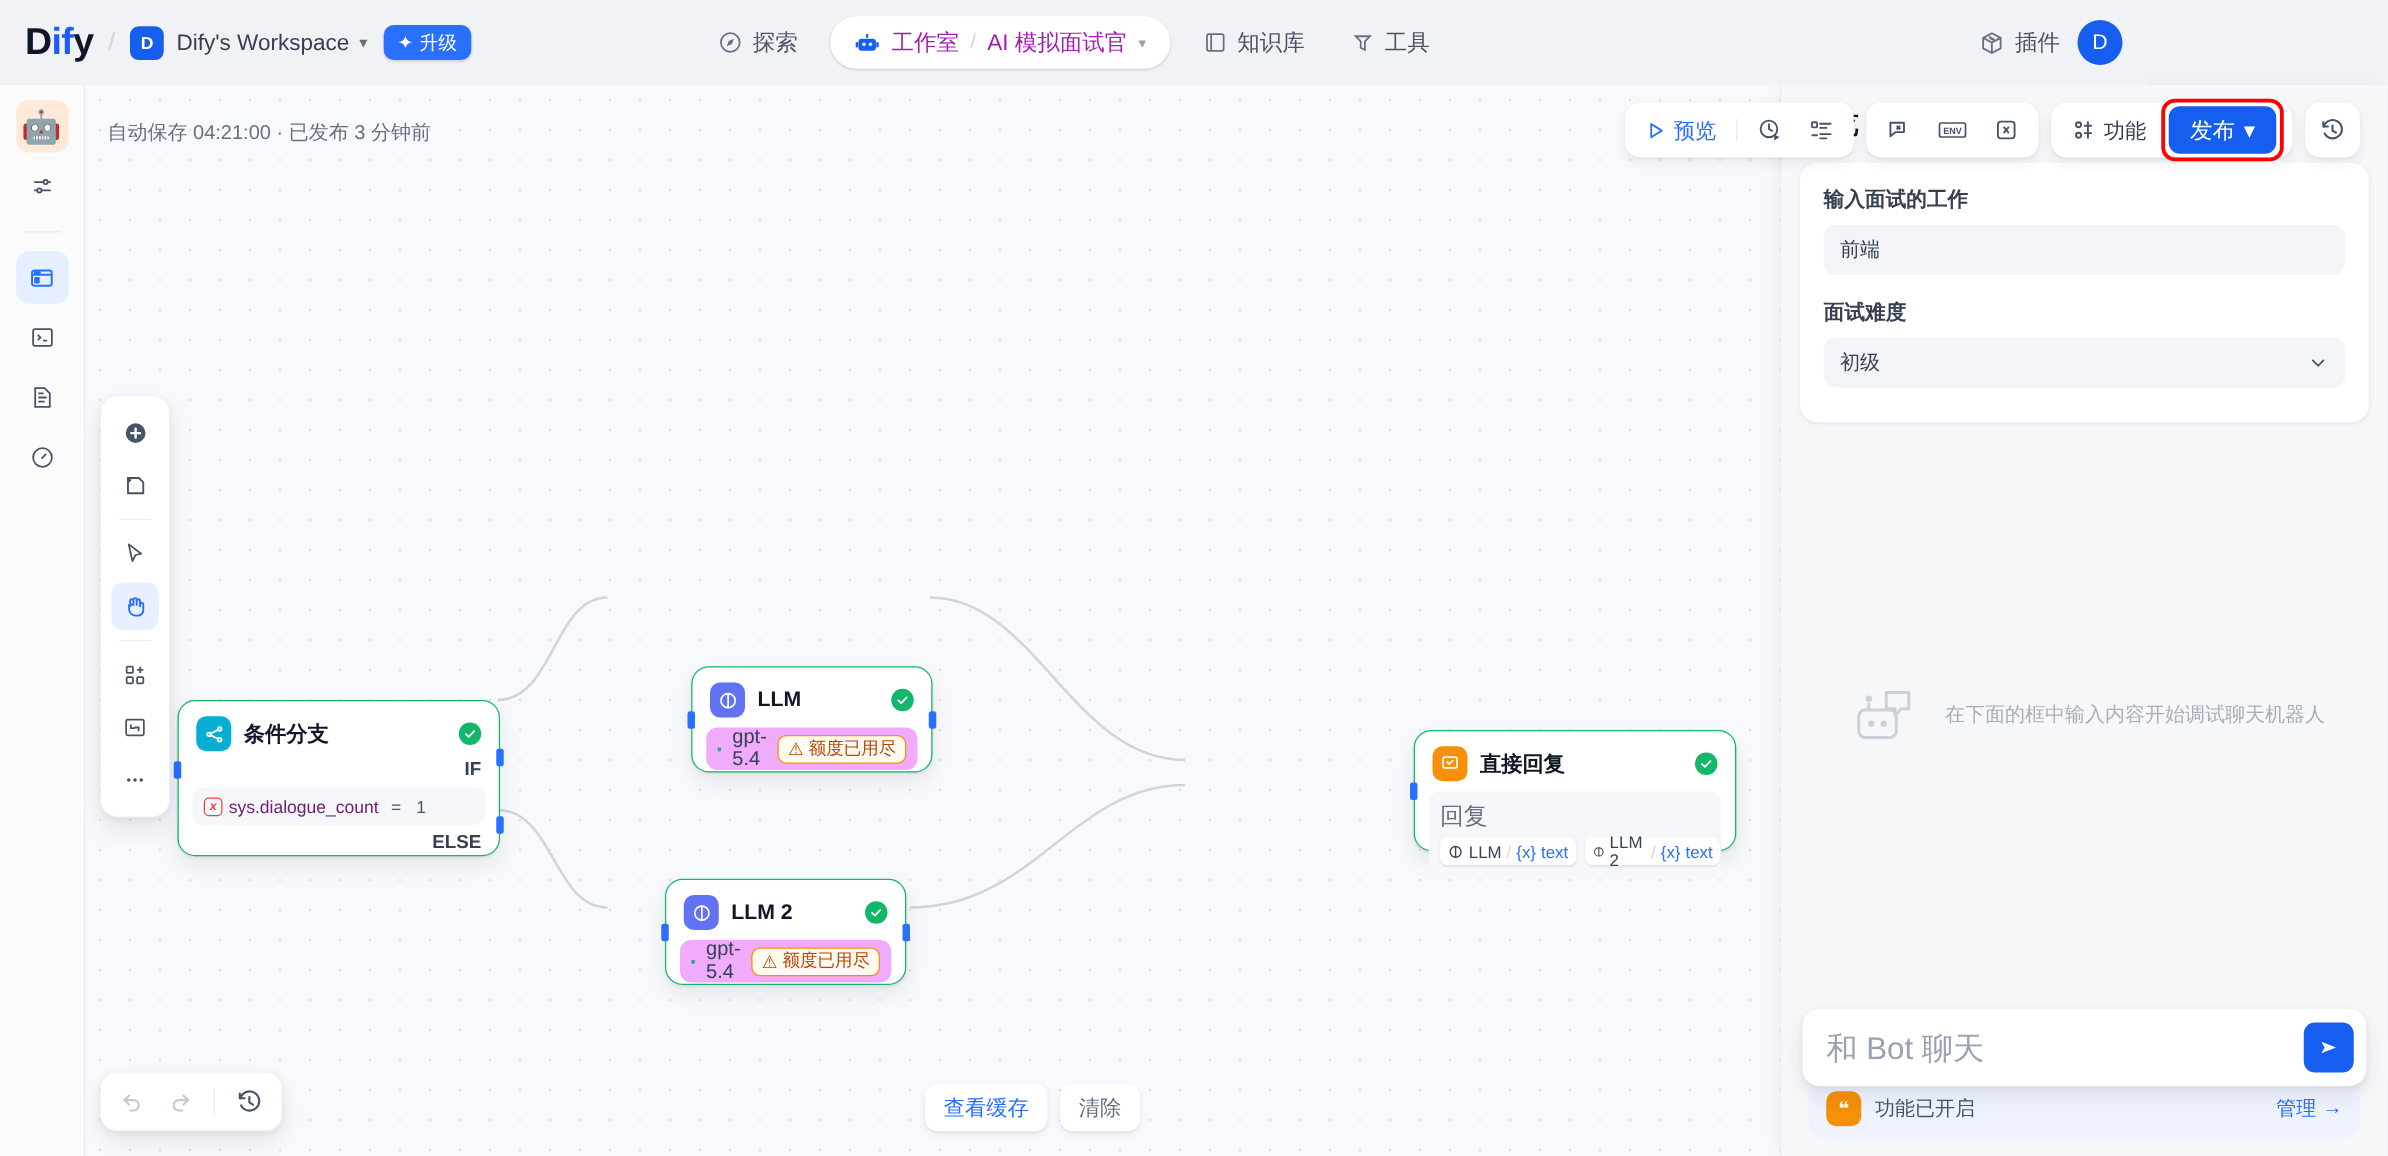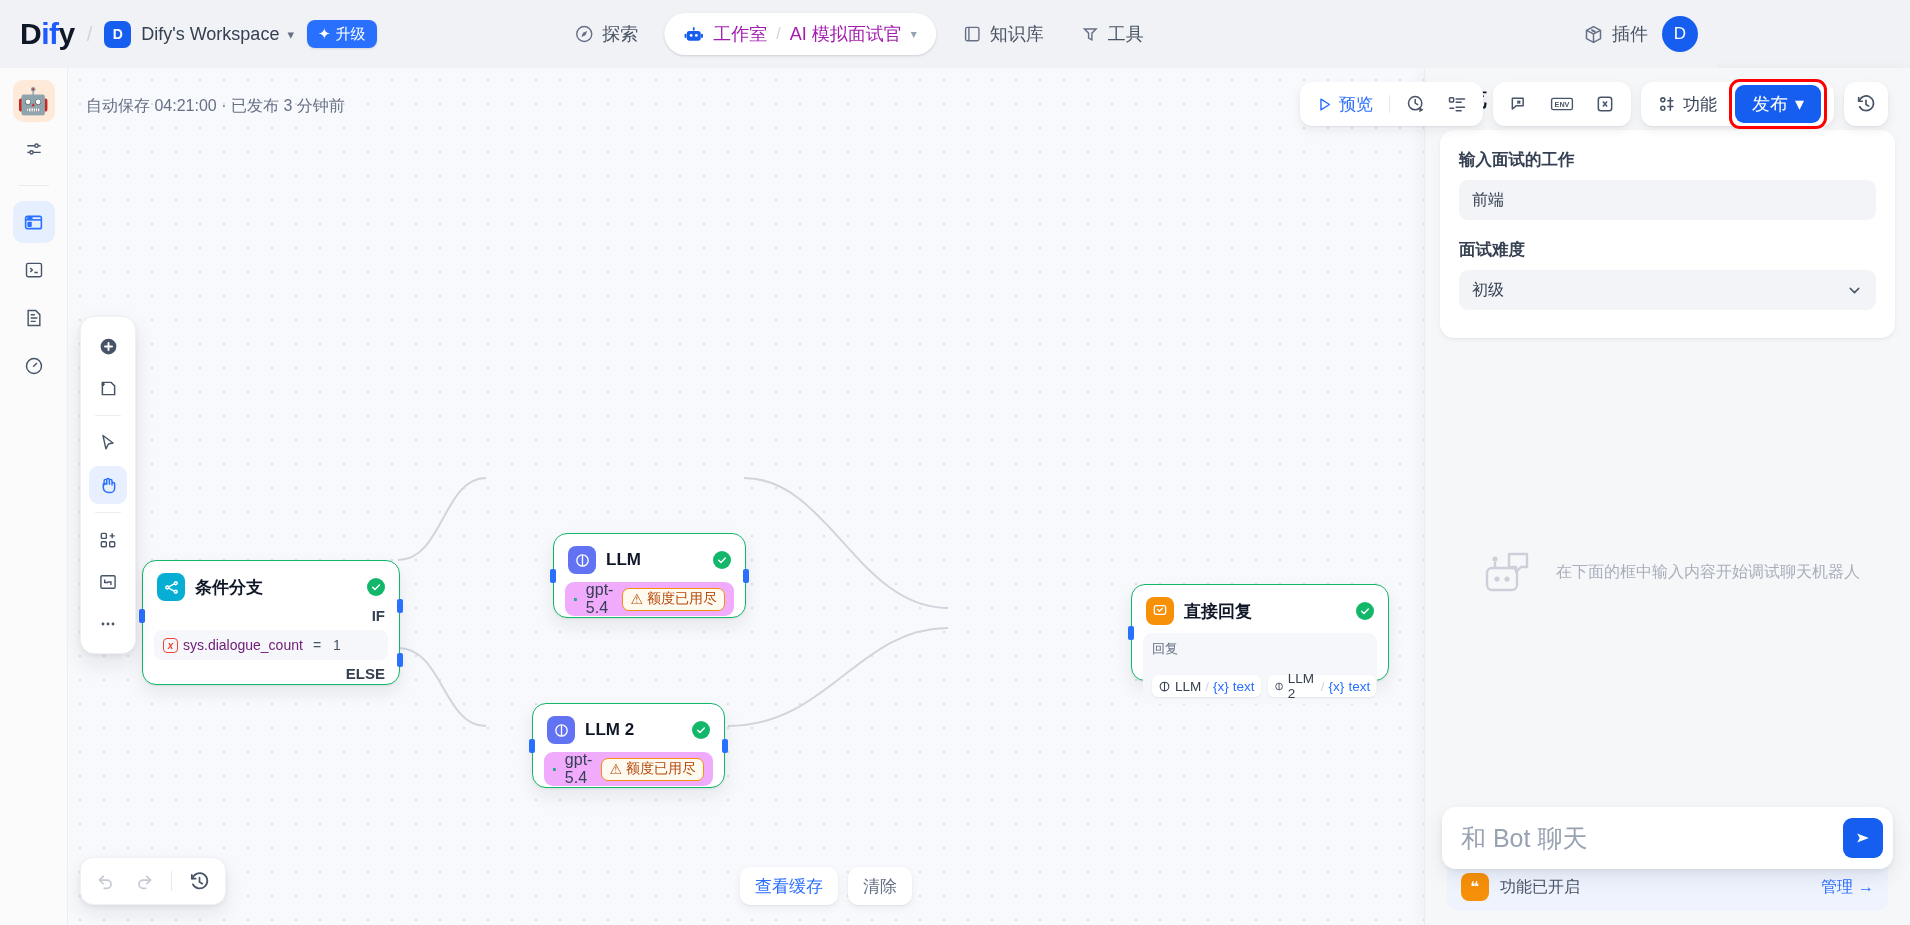--- a/index.html
+++ b/index.html
@@ -191,21 +191,21 @@
     width: 15px; height: 15px; border: 1.3px solid #f04438; border-radius: 4px;
     color: #f04438; font-size: 10px; font-style: italic; font-weight: 700;
     display: flex; align-items: center; justify-content: center;
   }
   .var-name { font-size: 14px; color: #701a75; }
   .cond-op { font-size: 14px; color: #475467; margin-left: 4px; }
   .cond-val { font-size: 14px; color: #475467; margin-left: 6px; }
 
   
   .ans-box { background: #f5f7fa; border-radius: 9px; padding: 7px 9px; }
-  .ans-label { font-size: 13px; color: #676f83; margin-bottom: 17px; }
+  .ans-label { font-size: 19px; color: #676f83; margin-bottom: 4px; }
   .ans-chips { display: flex; gap: 7px; }
   .ans-chip {
     background: #fff; border-radius: 6px; height: 22px; padding: 0 6px;
     display: flex; align-items: center; gap: 4px; font-size: 13.5px;
     box-shadow: 0 1px 2px rgba(16,24,40,.08);
   }
   .chip-node { color: #354052; }
   .chip-sep { color: #d0d5dd; }
   .chip-var { color: #2970ff; }
 

